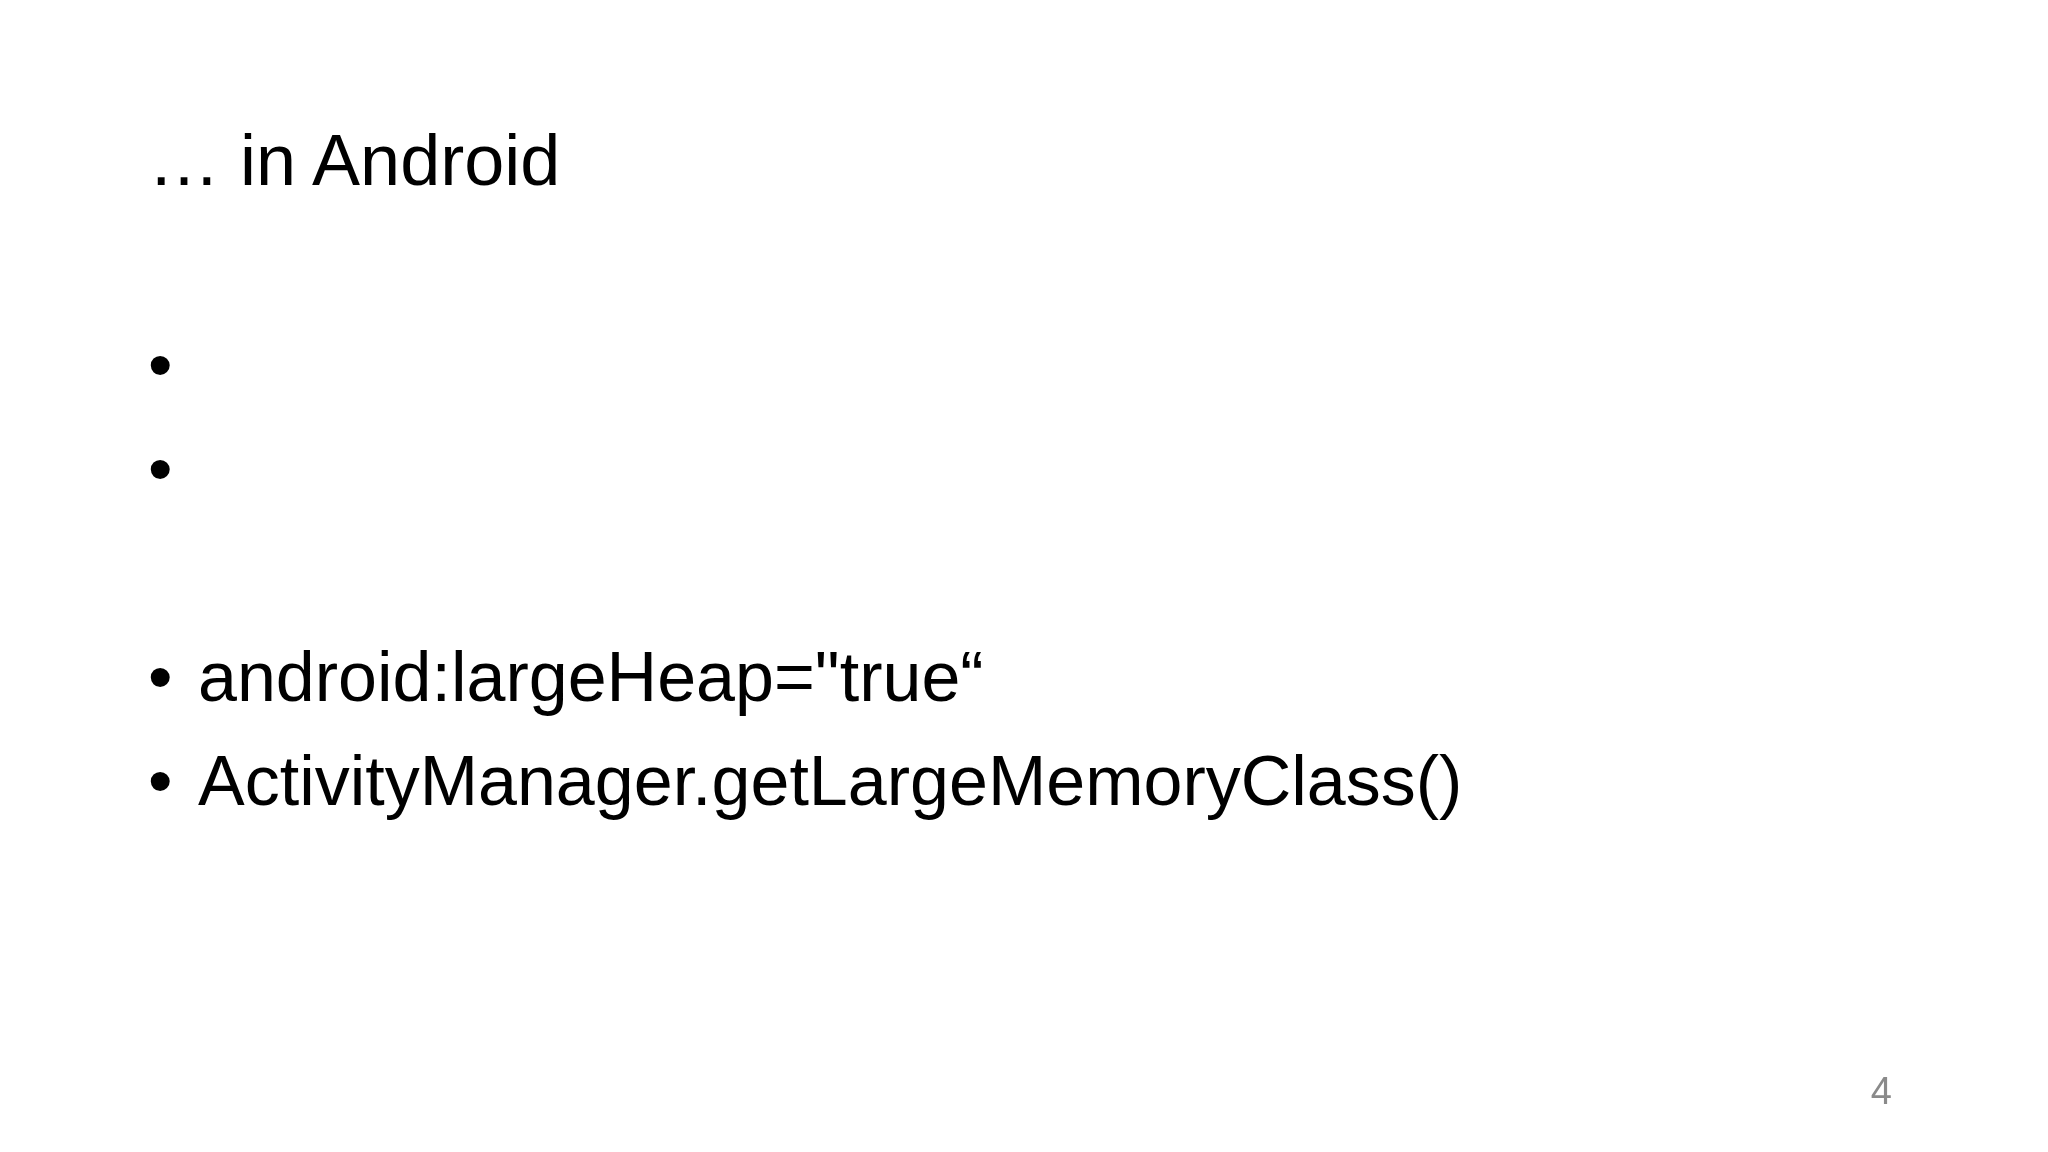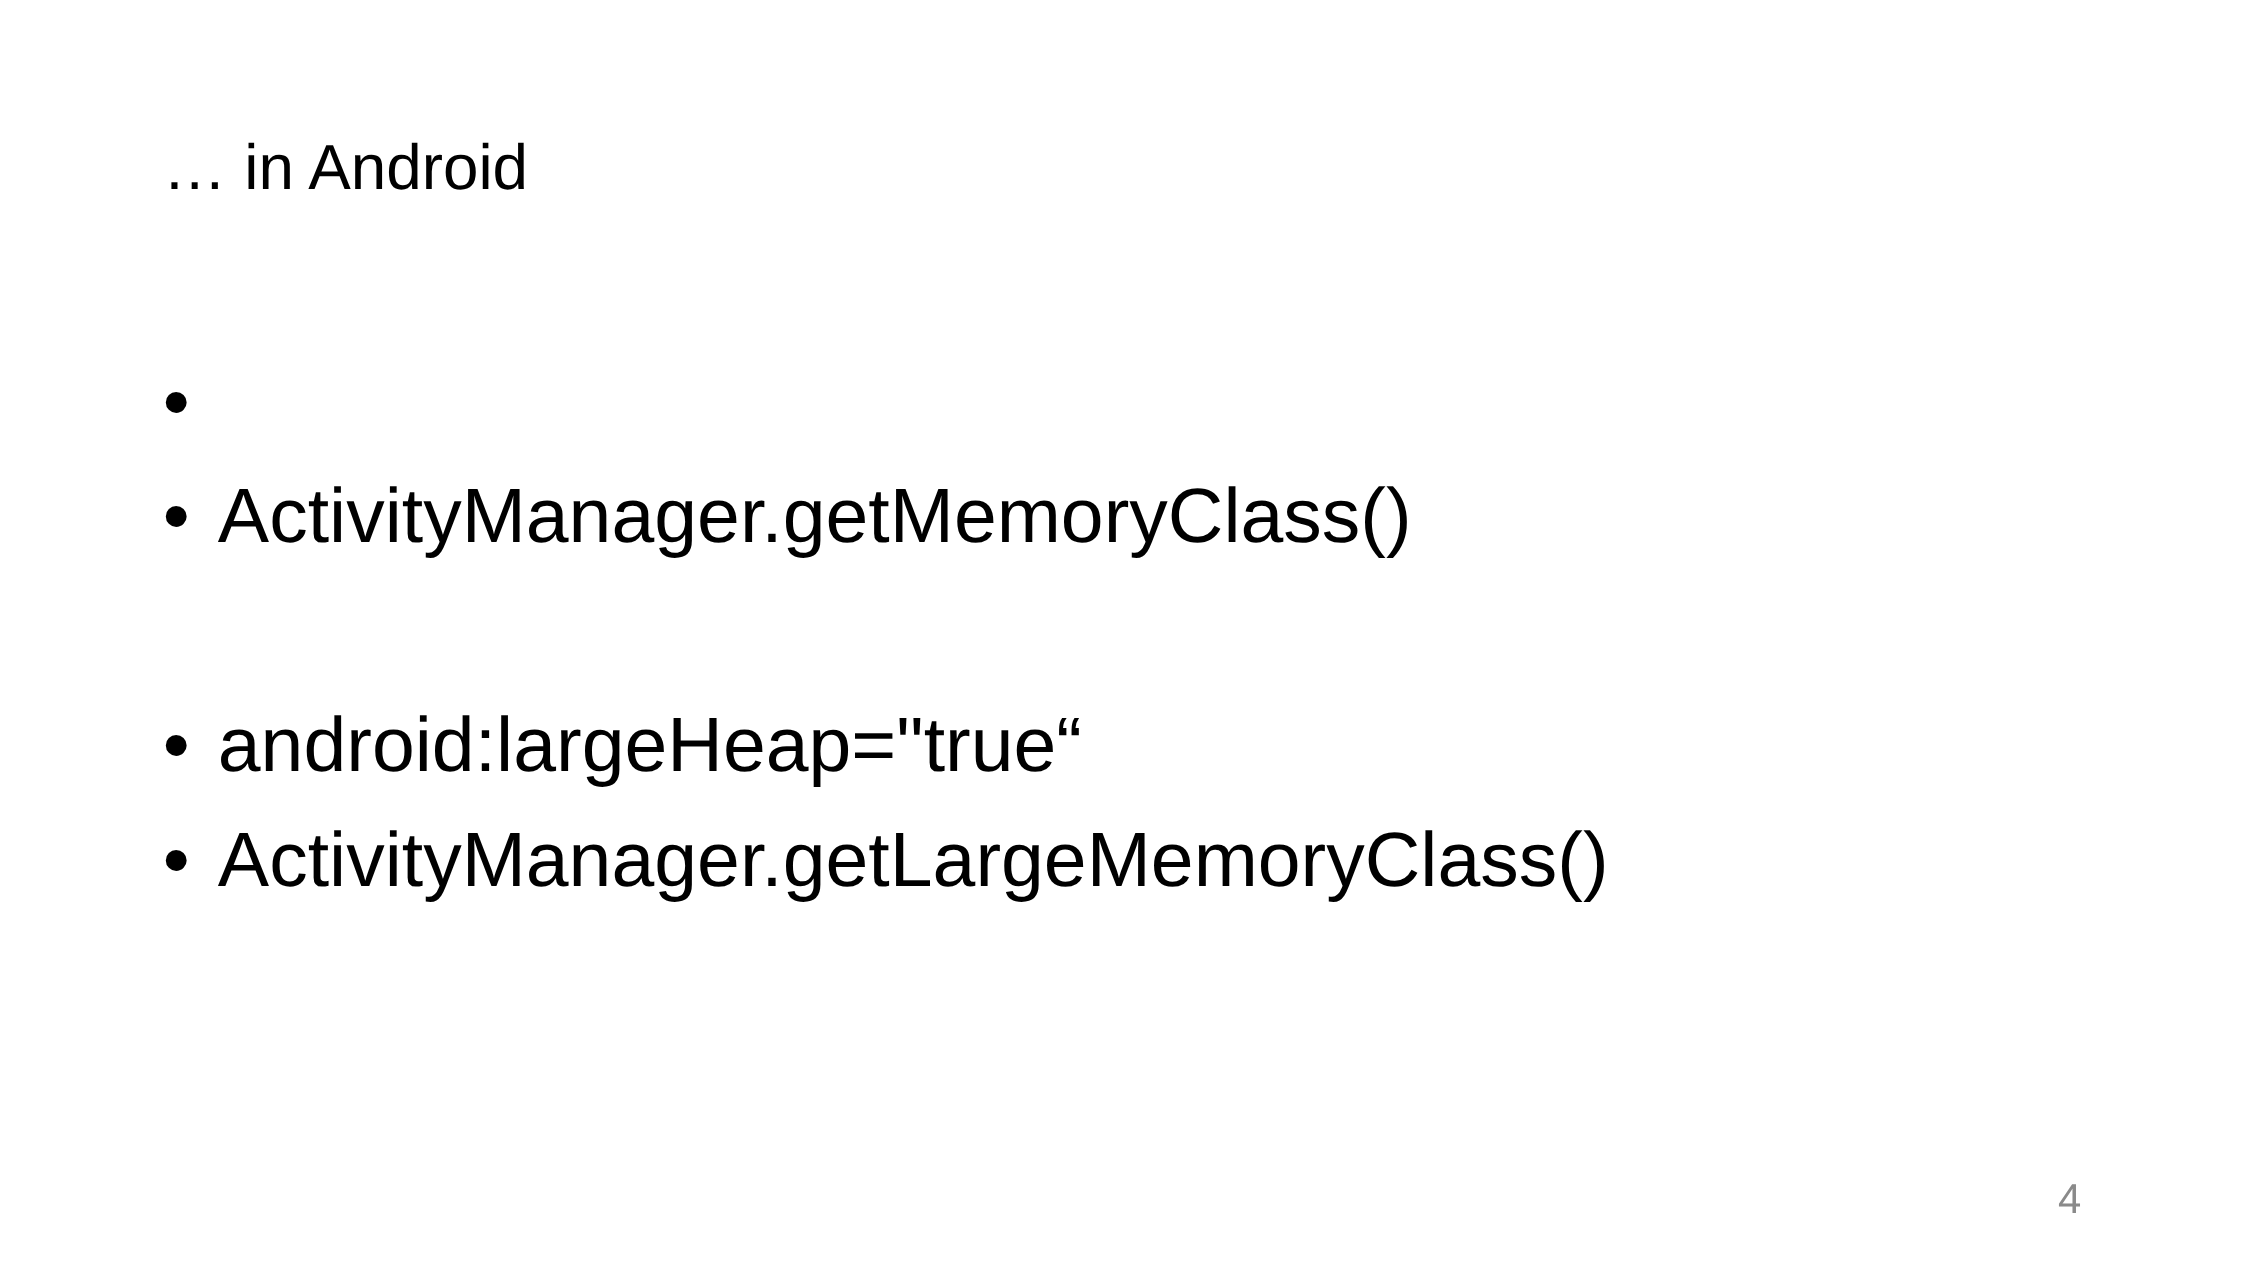--- a/index.html
+++ b/index.html
@@ -17,21 +17,21 @@
   .slide {
     position: absolute;
     inset: 0;
     background: var(--bg, #ffffff);
   }
   .slide-title {
     position: absolute;
     left: 148px;
     top: 124px;
     margin: 0;
-    font-size: 58px;
+    font-size: 72px;
     font-weight: 400;
     line-height: 1;
     letter-spacing: 0;
     color: var(--text, #000000);
     white-space: pre;
   }
   .bullet-list {
     position: absolute;
     left: 148px;
     top: 313px;
@@ -64,20 +64,20 @@
   }
 </style>
 </head>
 <body style="--bg: #ffffff; --text: #000000; --pagenum: #8a8a8a;">
 
 <div class="slide">
   <h1 class="slide-title">… in Android</h1>
 
   <ul class="bullet-list">
       <li class="bullet-item"><span class="marker">•</span></li>
-      <li class="bullet-item"><span class="marker">•</span><span class="text">ActivityManager.getMemoryClass()</span></li>
+      <li class="bullet-item"><span class="marker">•</span></li>
       <li class="bullet-item spacer"></li>
       <li class="bullet-item"><span class="marker">•</span><span class="text">android:largeHeap="true“</span></li>
       <li class="bullet-item"><span class="marker">•</span><span class="text">ActivityManager.getLargeMemoryClass()</span></li>
     </ul>
 
   <div class="page-number">4</div>
 </div>
 
 </body></html>

